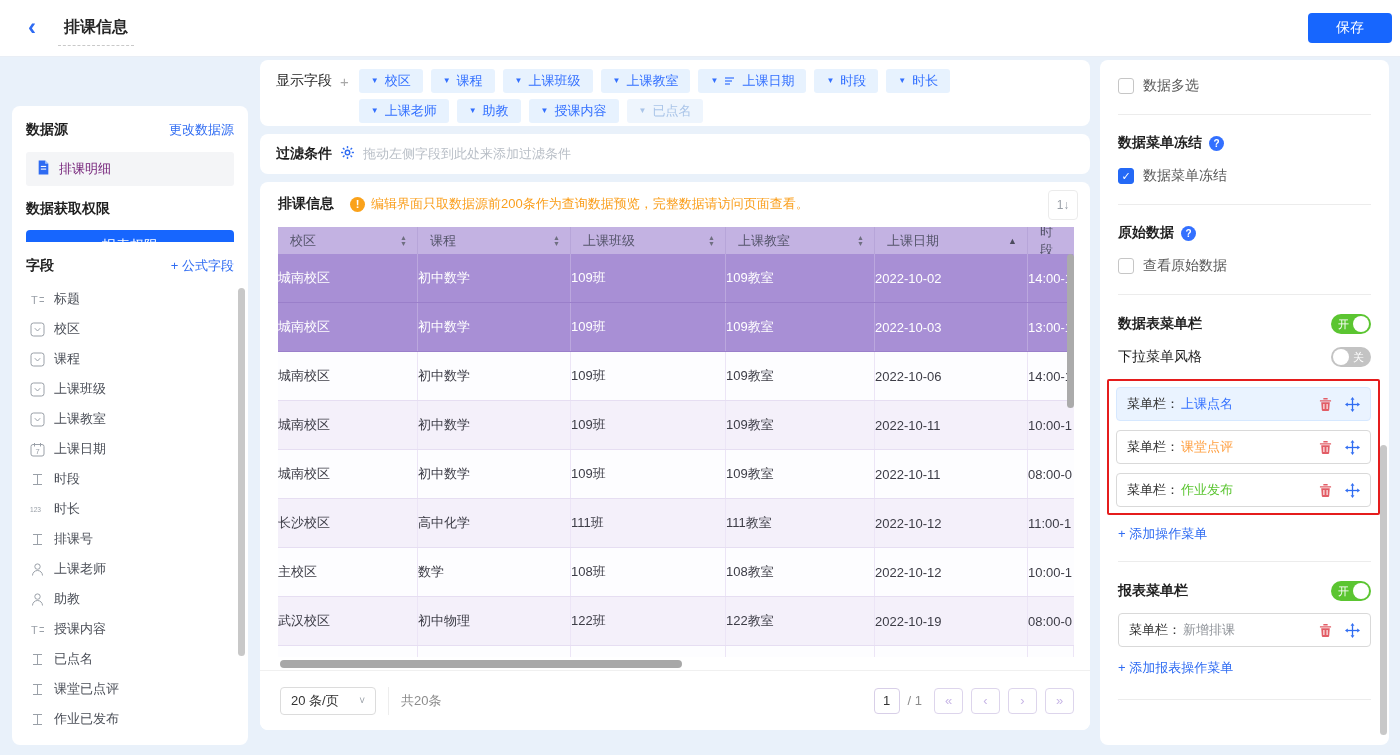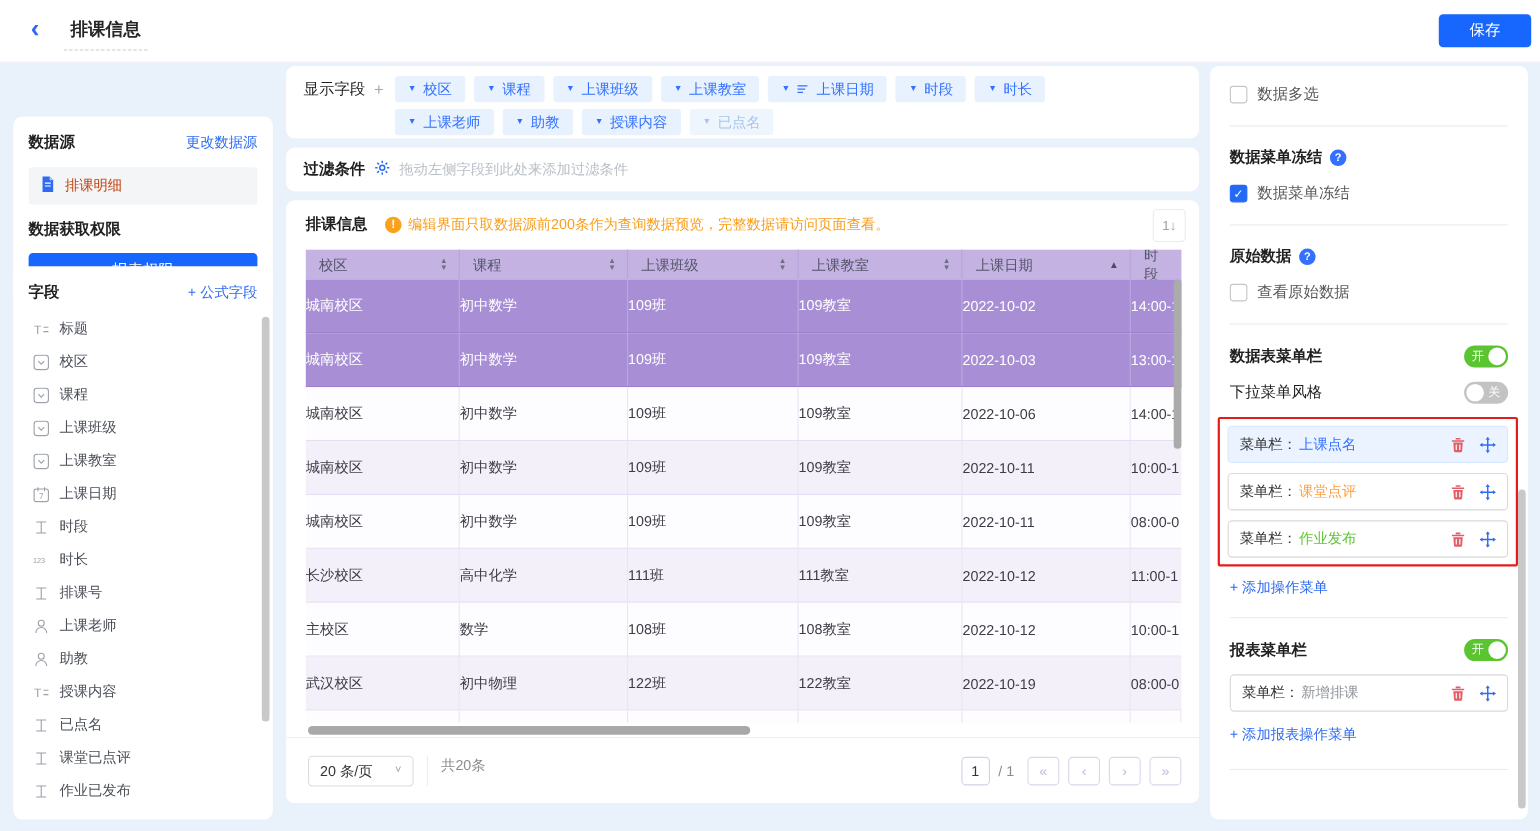--- a/index.html
+++ b/index.html
@@ -14,21 +14,21 @@
   .save-btn { position:absolute; right:8px; top:13px; width:84px; height:30px; background:#1766fe; color:#fff; border:none; border-radius:4px; font-size:14px; font-family:inherit; cursor:pointer; }
 
   
   .card { position:absolute; background:#fff; border-radius:8px; }
 
   
   .card-ds { left:12px; top:62px; width:236px; height:170px; padding:14px;margin-top:44px; }
   .sec-head { display:flex; justify-content:space-between; align-items:center; height:20px; }
   .sec-title { font-size:14px; font-weight:bold; color:#1f1f1f; }
   .blue-link { font-size:13px; color:#2e6bf2; cursor:pointer; }
-  .ds-item { margin-top:12px; height:34px; background:#f4f5f7; border-radius:3px; display:flex; align-items:center; gap:8px; padding:0 10px; color:#c2410c; cursor:pointer; }
+  .ds-item { margin-top:12px; height:34px; background:#f4f5f7; border-radius:3px; display:flex; align-items:center; gap:8px; padding:0 10px; color:#701a75; cursor:pointer; }
   .perm-title { margin-top:14px; font-size:14px; font-weight:bold; color:#1f1f1f; height:20px; }
   .perm-btn { margin-top:10px; width:100%; height:32px; background:#1766fe; color:#fff; border:none; border-radius:4px; font-size:14px; font-family:Liberation Sans, sans-serif; cursor:pointer; }
 
   .card-fields { left:12px; top:242px; width:236px; height:503px; padding:14px; overflow:hidden; }
   .field-list { margin-top:8px; }
   .field-item { height:30px; display:flex; align-items:center; gap:9px; color:#4a4e57; cursor:grab; padding-left:4px; }
   .field-item .fic { width:15px; height:15px; display:inline-flex; align-items:center; justify-content:center; flex:none; }
   .vscroll { position:absolute; background:#c8c8c8; border-radius:4px; width:7px; }
   .fields-scroll { right:3px; top:46px; height:368px; }
 
@@ -66,21 +66,21 @@
   .g-row.selected { background:#a88fd5; border-bottom:1px solid #9a7fca; }
   .g-td { display:flex; align-items:center; font-size:13px; color:#3c3c46; border-right:1px solid #ece5f6; overflow:hidden; white-space:nowrap; flex:none; }
   .g-row.selected .g-td { color:#fff; border-right:1px solid rgba(255,255,255,0.22); }
   .g-td:last-child, .g-th:last-child { border-right:none; }
   .g-partial { display:flex; height:11px; background:#fdfdff; }
   .g-partial div { border-right:1px solid #ece5f6; flex:none; height:100%; }
   .tbl-vscroll { position:absolute; right:0; top:27px; height:154px; width:7px; background:#ababab; border-radius:4px; }
   .hscroll { position:absolute; left:20px; top:478px; width:402px; height:8px; background:#a8a8a8; border-radius:4px; cursor:pointer; }
 
   .pager { position:absolute; left:0; right:0; bottom:0; height:60px; border-top:1px solid #f0f0f0; display:flex; align-items:center; justify-content:space-between; padding:0 16px 0 20px; background:#fff; }
-  .pager-left { display:flex; }
+  .pager-left { display:flex; align-items:center; }
   .psize { width:96px; height:28px; border:1px solid #dcdcdc; border-radius:4px; display:flex; align-items:center; justify-content:space-between; padding:0 10px; cursor:pointer; color:#333; }
   .psize .chev { color:#9aa0a8; font-size:10px; }
   .pdivider { width:1px; height:28px; background:#ededed; margin:0 12px; }
   .ptotal { color:#8c8c8c; }
   .pager-right { display:flex; align-items:center; gap:8px; }
   .pagebox { width:26px; height:26px; border:1px solid #d8cfe8; border-radius:4px; display:flex; align-items:center; justify-content:center; color:#333; cursor:text; background:#fff; }
   .pslash { color:#8c8c8c; margin:0 4px 0 0; }
   .navbtn { width:29px; height:26px; border:1px solid #ddd5ec; border-radius:4px; background:#fff; color:#c7b6e6; font-size:13px; display:flex; align-items:center; justify-content:center; cursor:pointer; }
 
   

